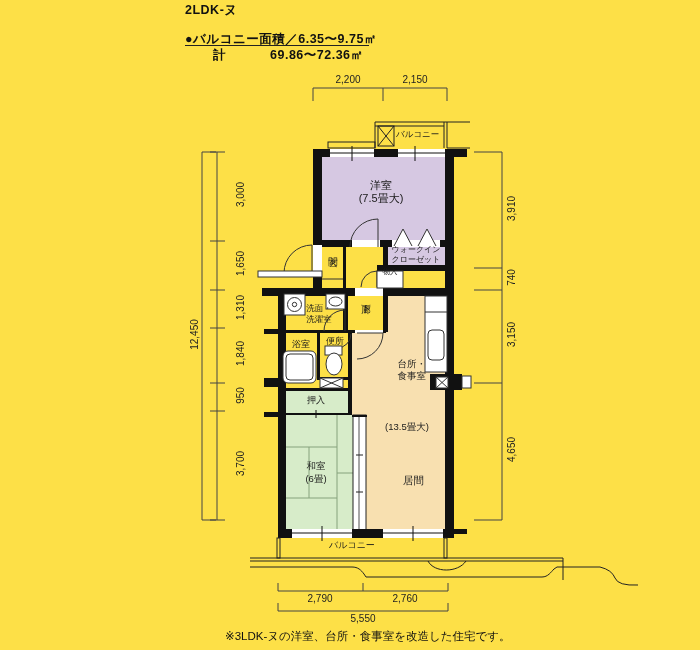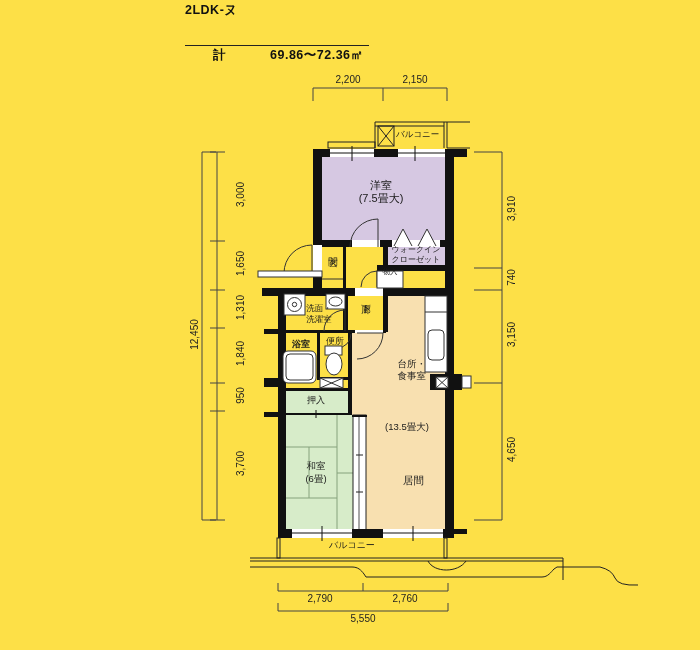--- a/index.html
+++ b/index.html
@@ -13,20 +13,21 @@
   .dim.rot{transform:rotate(-90deg);}
   svg{position:absolute;left:0;top:0;}
   .rule{position:absolute;height:1px;background:#222;}
 </style>
 </head>
 <body>
 
 <div id="page">
 
   <div class="abs hdr" style="left:185px;top:2px;">2LDK-ヌ</div>
+  <div class="abs hdr" style="left:185px;top:31px;">●バルコニー面積／6.35〜9.75㎡</div>
   <div class="rule" style="left:185px;top:45px;width:184px;"></div>
   <div class="abs hdr" style="left:213px;top:47px;">計</div>
   <div class="abs hdr" style="left:270px;top:47px;">69.86〜72.36㎡</div>
 
   <svg width="700" height="650" viewBox="0 0 700 650">
 
     <g>
       <rect x="316" y="150" width="131" height="92" fill="#d6c8e2"></rect>
       <rect x="385" y="242" width="62" height="26" fill="#d6c8e2"></rect>
       <rect x="385" y="295" width="62" height="38" fill="#f8e0b0"></rect>
@@ -219,21 +220,21 @@
     <div>ウォークイン</div>
     <div>クローゼット</div>
   </div>
   <div class="lbl vtext" style="left:327px;top:249px;font-size:9.5px;">玄関</div>
   <div class="lbl" style="left:377px;top:266px;width:26px;font-size:7.5px;">物入</div>
   <div class="lbl vtext" style="left:360px;top:296px;font-size:9.5px;">廊下</div>
   <div class="lbl" style="left:295px;top:303px;width:48px;font-size:8.5px;line-height:10.5px;">
     <div>洗面・</div>
     <div>洗濯室</div>
   </div>
-  <div class="lbl" style="left:284px;top:338px;width:34px;font-size:9px;font-weight:bold;">浴室</div>
+  <div class="lbl" style="left:284px;top:338px;width:34px;font-size:9px;">浴室</div>
   <div class="lbl" style="left:320px;top:335px;width:30px;font-size:9px;">便所</div>
   <div class="lbl" style="left:384px;top:358px;width:42px;font-size:9.5px;line-height:12px;text-align:right;">
     <div>台所・</div>
     <div>食事室</div>
   </div>
   <div class="lbl" style="left:378px;top:421px;width:58px;font-size:9.5px;">(13.5畳大)</div>
   <div class="lbl" style="left:394px;top:474px;width:30px;font-size:10.5px;text-align:right;">居間</div>
   <div class="lbl" style="left:296px;top:394px;width:40px;font-size:9px;">押入</div>
   <div class="lbl" style="left:290px;top:459px;width:52px;font-size:9.5px;line-height:13px;">
     <div>和室</div>
@@ -255,14 +256,15 @@
 
   <div class="dim rot" style="left:481px;top:203px;width:60px;">3,910</div>
   <div class="dim rot" style="left:481px;top:272px;width:60px;">740</div>
   <div class="dim rot" style="left:481px;top:329px;width:60px;">3,150</div>
   <div class="dim rot" style="left:481px;top:444px;width:60px;">4,650</div>
 
   <div class="dim" style="left:290px;top:593px;width:60px;">2,790</div>
   <div class="dim" style="left:375px;top:593px;width:60px;">2,760</div>
   <div class="dim" style="left:333px;top:613px;width:60px;">5,550</div>
 
+  <div class="abs" style="left:225px;top:629px;font-size:11.5px;font-weight:500;white-space:nowrap;">※3LDK-ヌの洋室、台所・食事室を改造した住宅です。</div>
 
 </div>
 
 </body></html>

